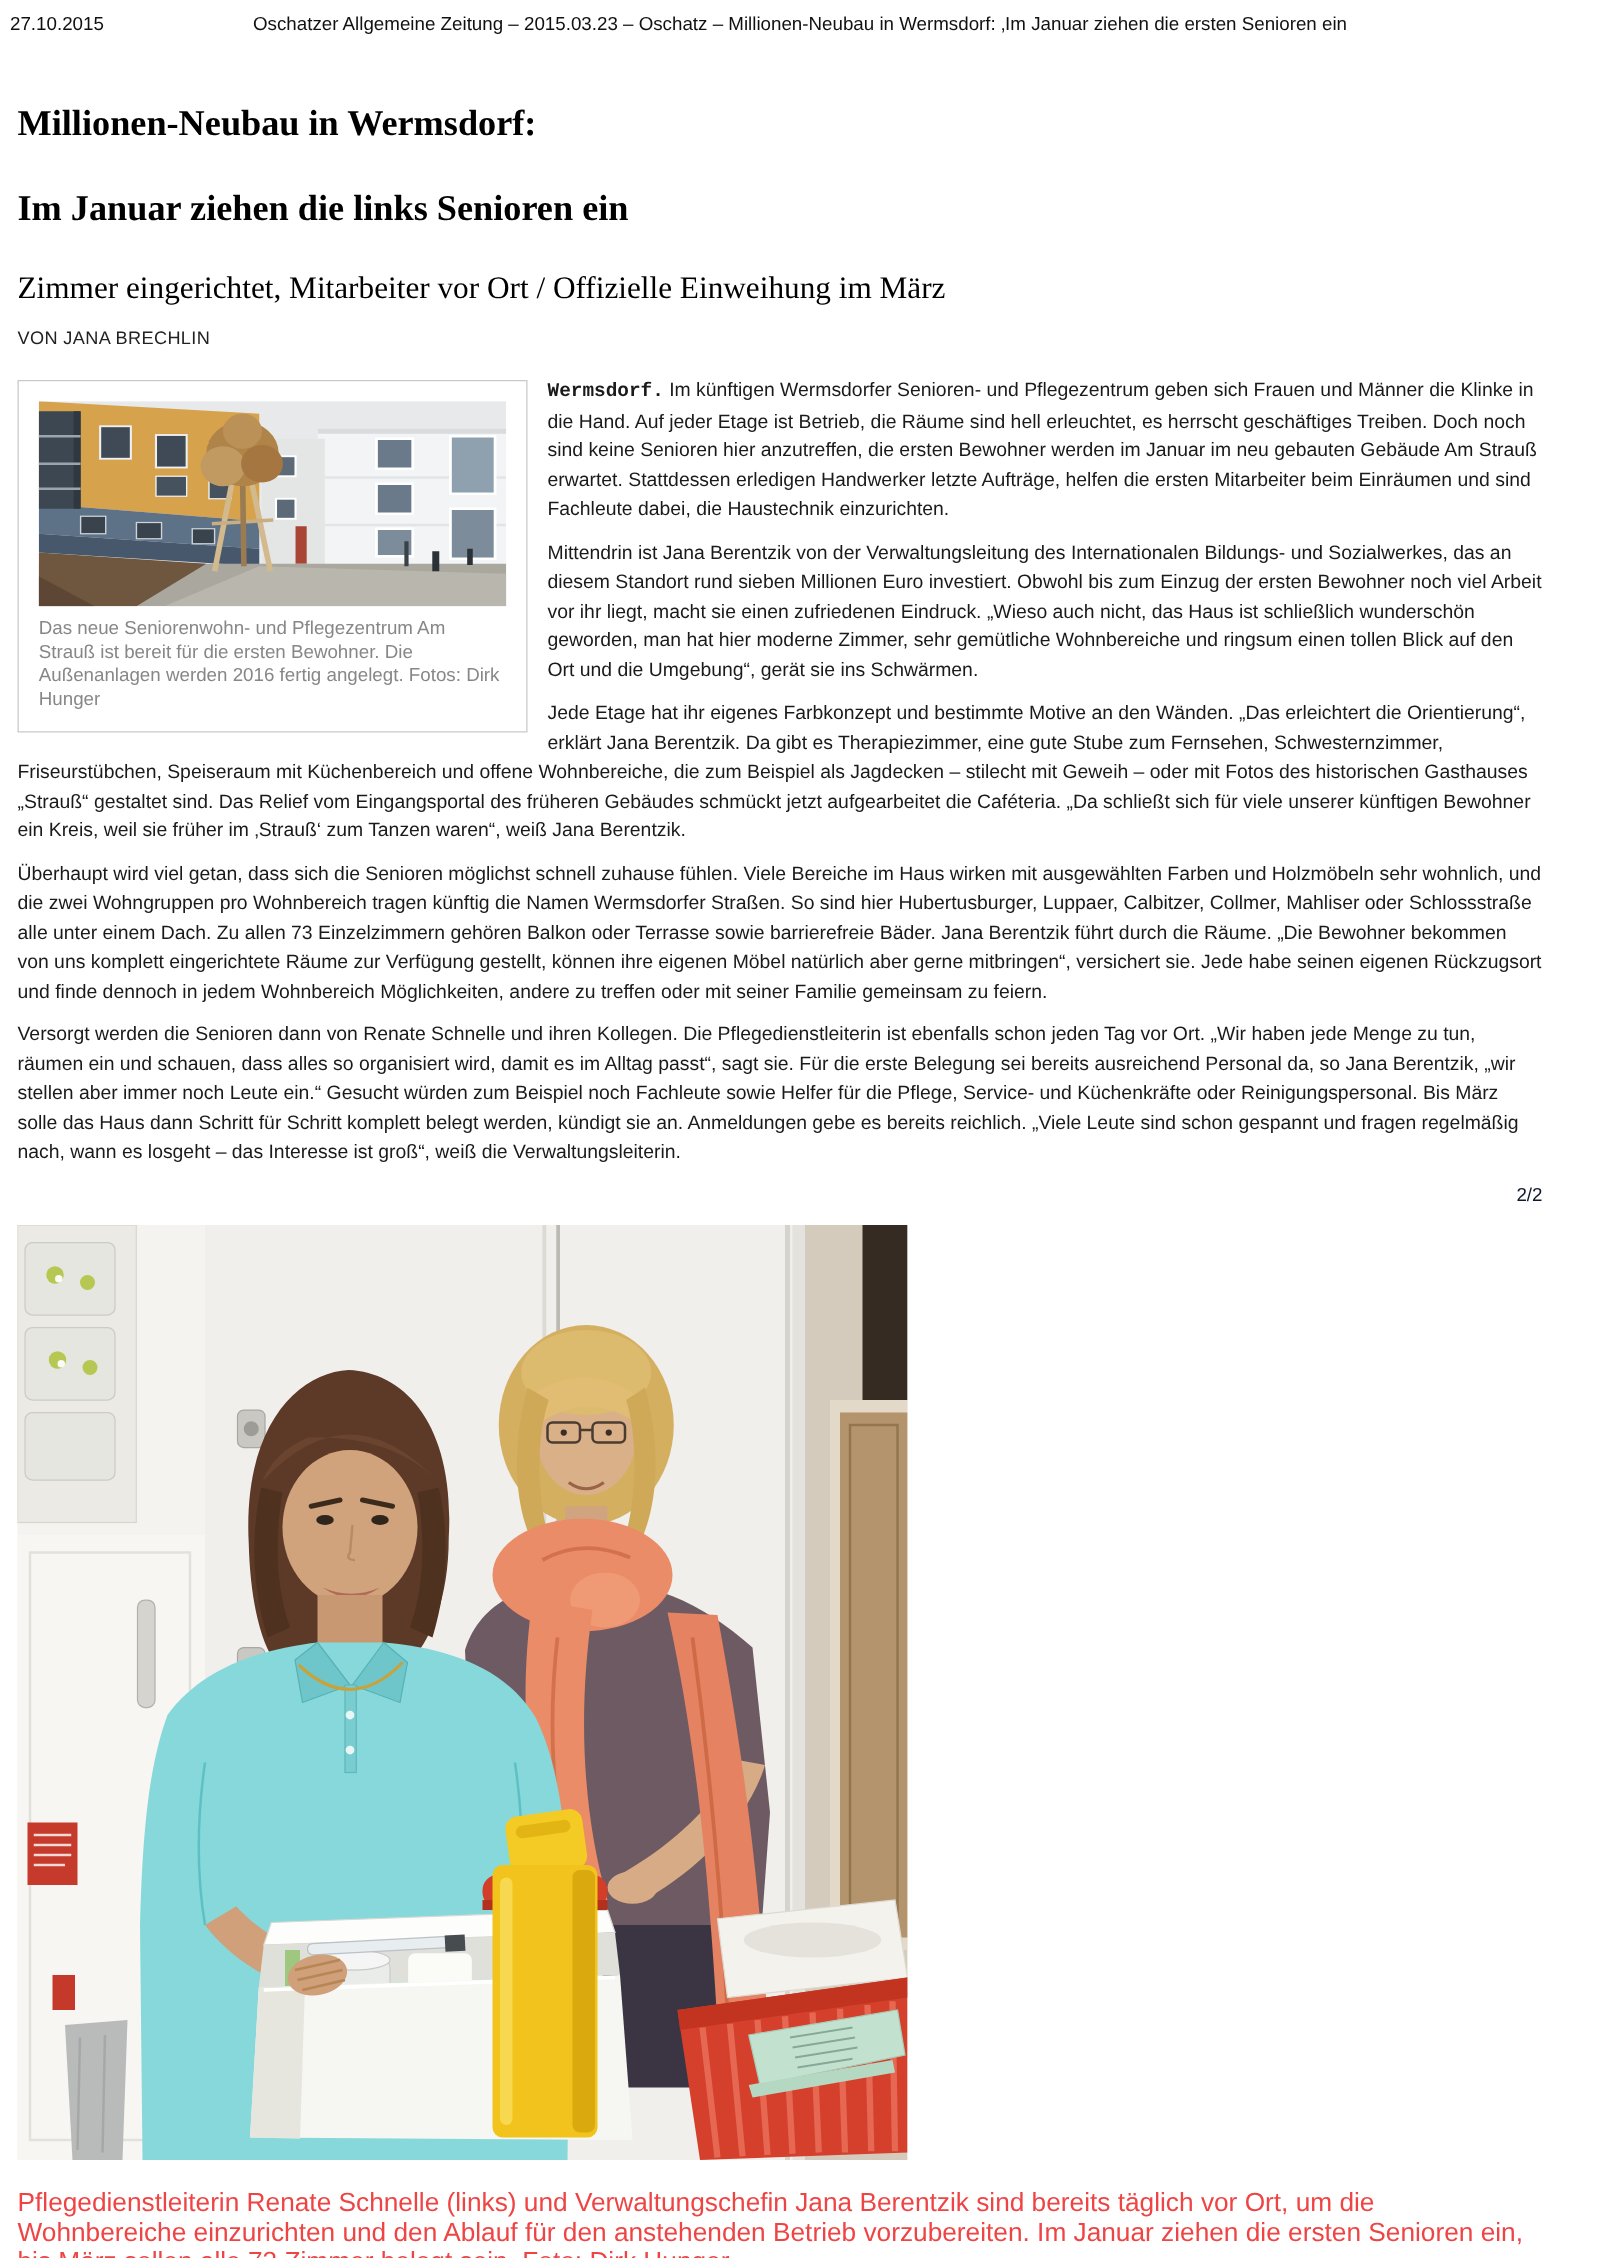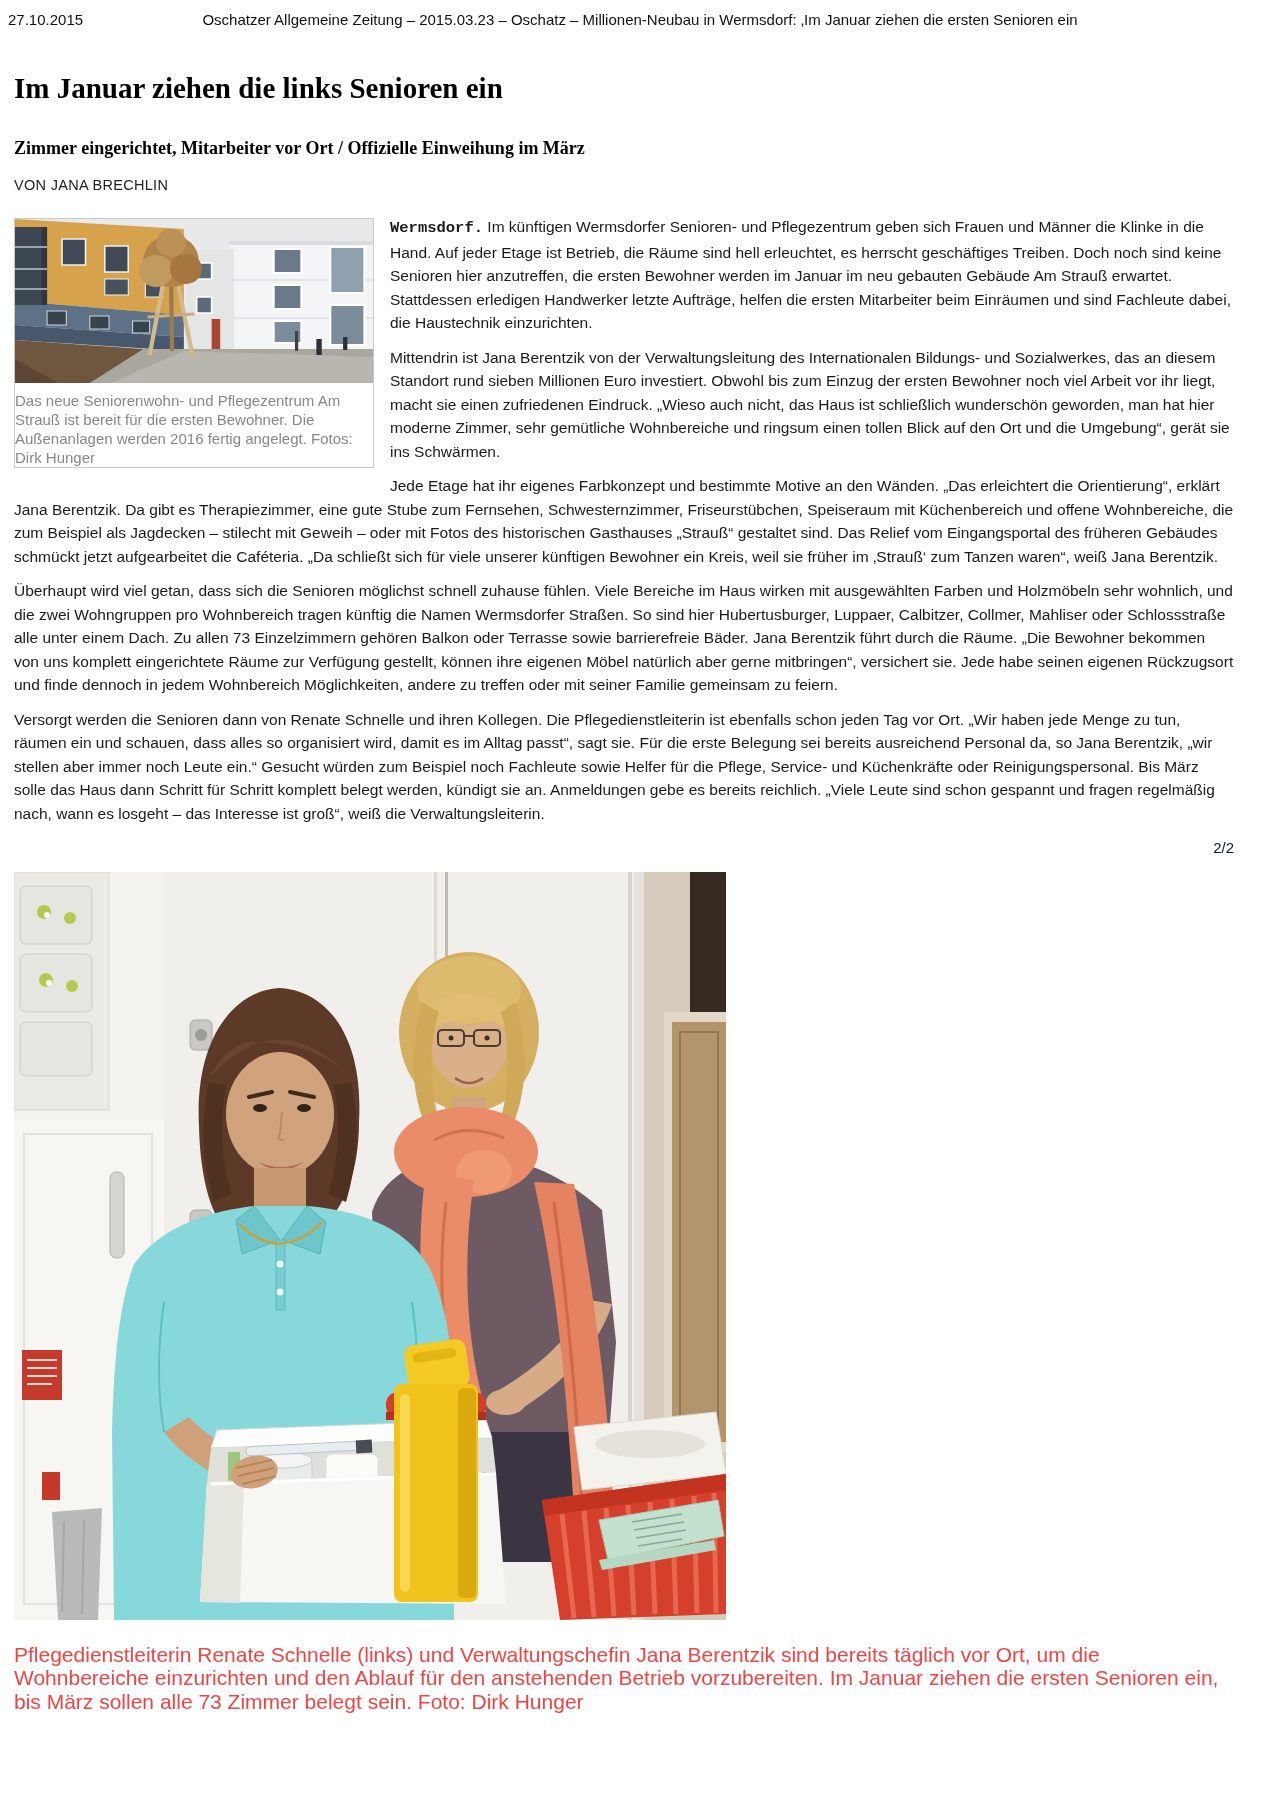--- a/index.html
+++ b/index.html
@@ -5,48 +5,49 @@
   html,body{margin:0;padding:0;background:#ffffff;}
   body{width:1280px;color:#1a1a1a;font-family:"Liberation Sans","DejaVu Sans",sans-serif;}
   .page{position:relative;padding-bottom:58px;}
 
   .pageheader{position:relative;padding-top:11px;height:26px;font-size:15px;color:#111;text-align:center;}
   .pageheader .date{position:absolute;left:8px;top:11px;}
 
   .kicker,.headline{font-family:"Liberation Serif","DejaVu Serif",serif;font-weight:700;font-size:29px;color:#000;margin:0 0 0 14px;}
   .kicker{padding-top:46px;}
   .headline{padding-top:35px;}
-  .deck{font-family:"Liberation Serif","DejaVu Serif",serif;font-weight:700;font-size:18px;color:#000;margin:0 0 0 14px;padding-top:33px;}
+  .deck{font-family:"Liberation Serif","DejaVu Serif",serif;font-weight:400;font-size:25px;color:#000;margin:0 0 0 14px;padding-top:33px;}
   .byline{font-size:14.5px;color:#222;letter-spacing:.3px;margin:0 0 0 14px;padding-top:18px;}
 
   .article{margin:22px 46px 0 14px;font-size:15.5px;line-height:23.5px;}
   .article p{margin:0 0 11px 0;}
   .article p strong{font-weight:700;font-family:Liberation Mono, monospace;}
 
   figure{margin:0;}
-  .lead-figure{float:left;width:360px;box-sizing:border-box;border:1px solid #c9c9c9;background:#fff;padding:0;margin:3px 16px 8px 0;}
+  .lead-figure{float:left;width:408px;box-sizing:border-box;border:1px solid #c9c9c9;background:#fff;padding:16px;margin:3px 16px 8px 0;}
   .lead-figure svg{display:block;width:100%;height:164px;}
   .lead-figure figcaption{margin-top:8px;font-size:15px;line-height:19px;color:#878787;}
 
   .pagenum{text-align:right;color:#0f172a;font-size:15px;margin:2px 0 0 0;}
 
   .main-figure{clear:both;margin-top:12px;}
   .main-figure svg{display:block;width:712px;height:748px;}
   .main-figure figcaption{margin-top:23px;font-size:21px;line-height:23.5px;color:#ef4444;}
 </style>
 </head>
 <body>
 
 <div class="page">
 
   <div class="pageheader">
     <span class="date">27.10.2015</span>
     <span class="source">Oschatzer Allgemeine Zeitung – 2015.03.23 – Oschatz – Millionen-Neubau in Wermsdorf: ‚Im Januar ziehen die ersten Senioren ein</span>
   </div>
 
+  <h1 class="kicker">Millionen-Neubau in Wermsdorf:</h1>
   <h2 class="headline">Im Januar ziehen die links Senioren ein</h2>
   <div class="deck">Zimmer eingerichtet, Mitarbeiter vor Ort / Offizielle Einweihung im März</div>
   <div class="byline">VON JANA BRECHLIN</div>
 
   <div class="article">
 
     <figure class="lead-figure">
       <svg viewBox="0 0 335 164" preserveAspectRatio="none" role="img">
         <rect x="0" y="0" width="335" height="164" fill="#e7e9ea"></rect>
         <g>

